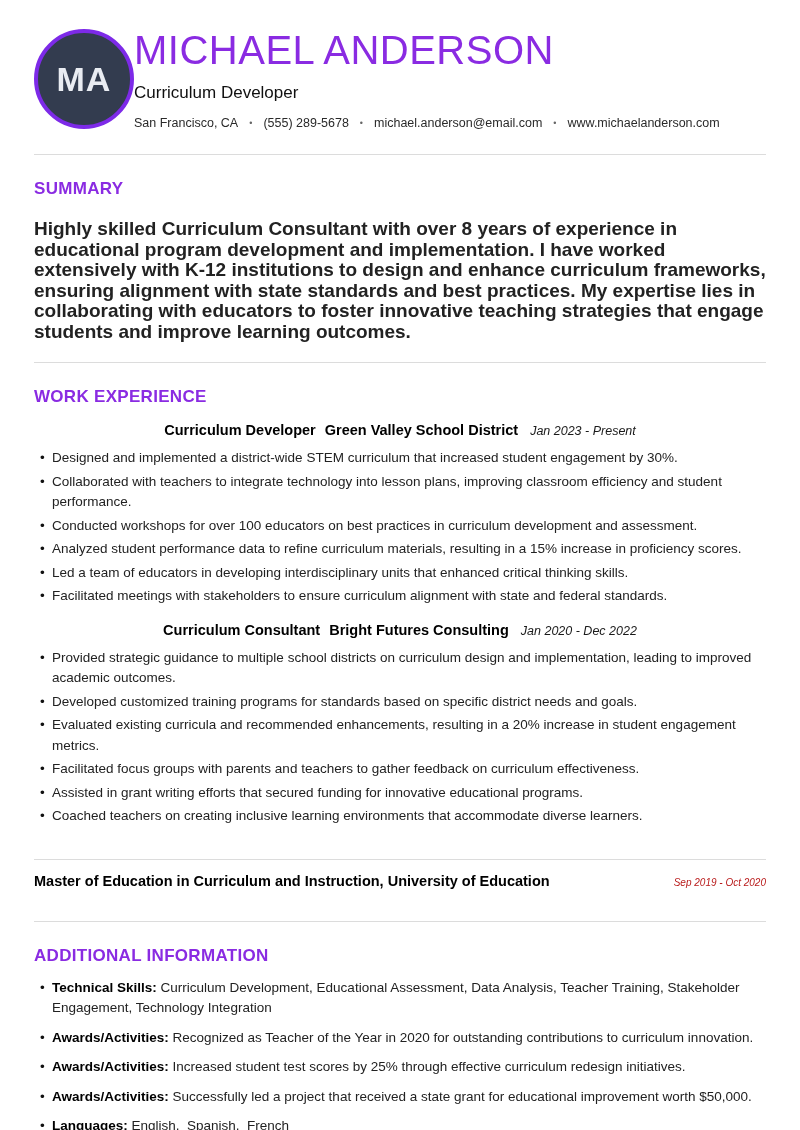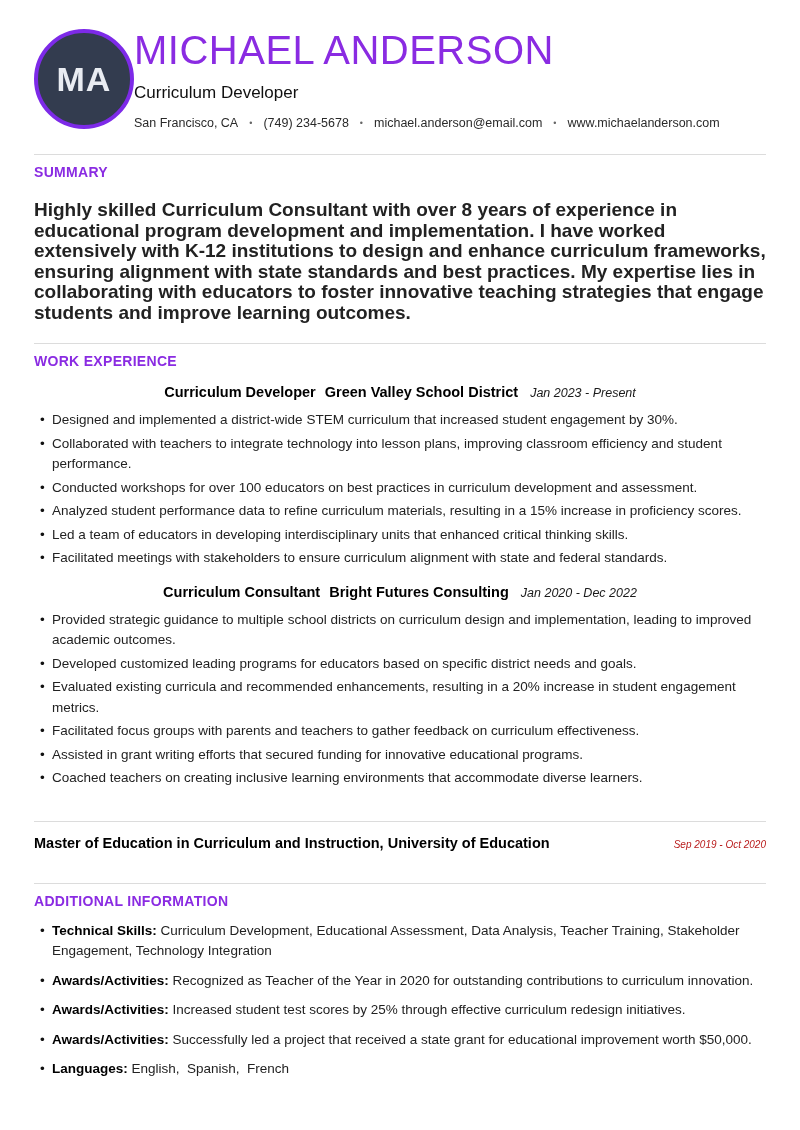--- a/index.html
+++ b/index.html
@@ -40,23 +40,23 @@
     font-size: 12.5px; color: #2a2a2a;
   }
   .contact-sep { color: #666; font-size: 9px; line-height: 1; }
 
   
   .divider { border: 0; border-top: 1px solid #dcdcdc; }
   .header-divider { margin-top: 24px; }
   .section-divider { margin-top: 20px; }
   .divider-lg { margin-top: 32px; }
   .section-heading {
-    margin-top: 9px;
+    margin-top: 24px;
     color: var(--accent, #8a2be2);
-    font-weight: bold; font-size: 14px; letter-spacing: 0.3px;
+    font-weight: bold; font-size: 17px; letter-spacing: 0.3px;
   }
 
   
   .summary-text {
     margin-top: 20px;
     font-size: 19px; line-height: 20.5px; color: #222; font-weight: bold;
   }
 
   
   .job { margin-top: 14px; }
@@ -91,21 +91,21 @@
   <header class="header">
     <div class="avatar">
       <span class="avatar-text">MA</span>
     </div>
     <div class="header-info">
       <h1 class="name">MICHAEL ANDERSON</h1>
       <div class="job-subtitle">Curriculum Developer</div>
       <div class="contact">
           <span class="contact-item">San Francisco, CA</span>
           <span class="contact-sep">•</span>
-          <span class="contact-item">(749) 234-5678</span>
+          <span class="contact-item">(555) 289-5678</span>
           <span class="contact-sep">•</span>
           <span class="contact-item">michael.anderson@email.com</span>
           <span class="contact-sep">•</span>
           <span class="contact-item">www.michaelanderson.com</span>
         </div>
     </div>
   </header>
 
   <hr class="divider header-divider">
 
@@ -156,21 +156,21 @@
             <div class="job-left"><span class="job-title">Curriculum Consultant</span><span class="job-company">Bright Futures Consulting</span></div>
             <span class="job-dates">Jan 2020 - Dec 2022</span>
           </div>
           <ul class="bullets">
             <li class="bullet">
               <span class="bullet-dot">•</span>
               <span class="bullet-text">Provided strategic guidance to multiple school districts on curriculum design and implementation, leading to improved academic outcomes.</span>
             </li>
             <li class="bullet">
               <span class="bullet-dot">•</span>
-              <span class="bullet-text">Developed customized leading programs for educators based on specific district needs and goals.</span>
+              <span class="bullet-text">Developed customized training programs for standards based on specific district needs and goals.</span>
             </li>
             <li class="bullet">
               <span class="bullet-dot">•</span>
               <span class="bullet-text">Evaluated existing curricula and recommended enhancements, resulting in a 20% increase in student engagement metrics.</span>
             </li>
             <li class="bullet">
               <span class="bullet-dot">•</span>
               <span class="bullet-text">Facilitated focus groups with parents and teachers to gather feedback on curriculum effectiveness.</span>
             </li>
             <li class="bullet">

